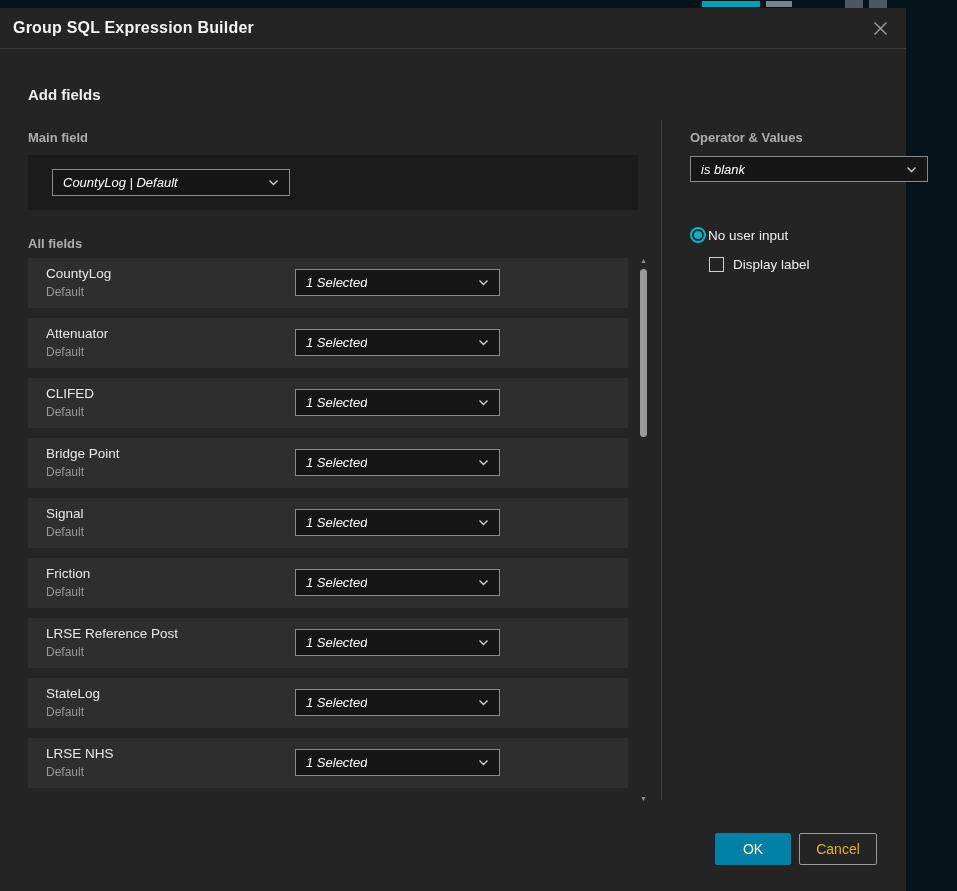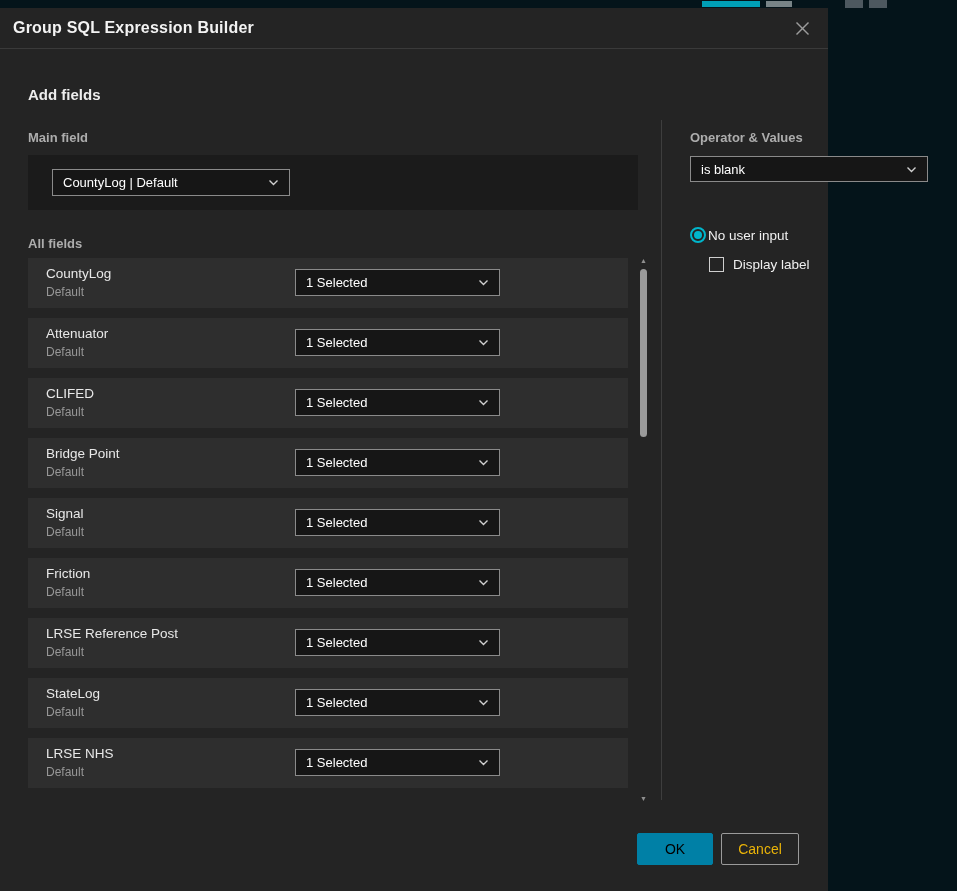--- a/index.html
+++ b/index.html
@@ -8,21 +8,21 @@
     width: 957px; height: 891px;
     background: #04141a;
     position: relative;
     overflow: hidden;
     font-family: "Liberation Sans", sans-serif;
   }
   .frag { position: absolute; }
 
   .dialog {
     position: absolute; top: 8px; left: 0;
-    width: 828px; height: 883px;
+    width: 906px; height: 883px;
     background: #242424; color: #fff;
   }
   .dialog-header {
     position: absolute; top: 0; left: 0; right: 0; height: 41px;
     border-bottom: 1px solid #3a3a3a;
     display: flex; align-items: center;
     padding: 0 12px 0 13px;
   }
   .dialog-title { font-size: 16px; font-weight: 700; letter-spacing: .2px; color: #f3f3f3; }
   .close-btn {
@@ -42,21 +42,21 @@
   .lbl-op   { top: 122px; left: 690px; }
 
   .main-panel {
     position: absolute; top: 147px; left: 28px;
     width: 610px; height: 55px; background: #1b1b1b;
   }
 
   .dropdown {
     display: flex; align-items: center; gap: 8px;
     background: #161616; border: 1px solid #8a8a8a;
-    color: #fff; font-size: 13px; padding: 0 10px; cursor: pointer;
+    color: #fff; font-size: 13px; padding: 0 10px; cursor: pointer; font-style: italic;
   }
   .dd-text { white-space: nowrap; overflow: hidden; }
   .chev { margin-left: auto; display: flex; flex: none; }
 
   .dd-src   { position: absolute; left: 24px;  top: 14px;  width: 238px; height: 27px; }
   .dd-field { position: absolute; left: 265px; top: 14px;  width: 208px; height: 27px; }
   .dd-op    { position: absolute; left: 690px; top: 148px; width: 238px; height: 26px; }
   .cal-icon { display: flex; flex: none; }
 
   .fields-list { position: absolute; left: 28px; top: 250px; width: 600px; }
@@ -84,21 +84,21 @@
   .radio-dot { width: 8px; height: 8px; border-radius: 50%; background: var(--accent, #00b6cb); }
   .check-row { position: absolute; left: 709px; top: 249px; display: flex; align-items: flex-start; gap: 9px; cursor: pointer; }
   .checkbox { width: 15px; height: 15px; border: 1px solid #cfcfcf; background: transparent; flex: none; }
   .opt-label { font-size: 13.5px; color: #f0f0f0; }
 
   .footer { position: absolute; top: 825px; right: 29px; display: flex; gap: 8px; }
   .btn {
     height: 32px; font-size: 14px; font-family: inherit; cursor: pointer;
     border-radius: 2px; display: flex; align-items: center; justify-content: center;
   }
-  .btn-ok { width: 76px; background: var(--ok, #0080a6); color: #000000; border: 1px solid var(--ok, #0080a6); }
+  .btn-ok { width: 76px; background: var(--ok, #0080a6); color: #fef9c3; border: 1px solid var(--ok, #0080a6); }
   .btn-cancel { width: 78px; background: transparent; color: #eab308; border: 1px solid #9a9a9a; }
 </style>
 </head>
 <body>
 
 <div class="frag" style="left:702px; top:1px; width:58px; height:6px; background:#00b8d4; opacity:.85;"></div>
 <div class="frag" style="left:766px; top:1px; width:26px; height:6px; background:#c7ced1; opacity:.6;"></div>
 <div class="frag" style="left:845px; top:0; width:18px; height:8px; background:#4d585f;"></div>
 <div class="frag" style="left:869px; top:0; width:18px; height:8px; background:#4d585f;"></div>
 

